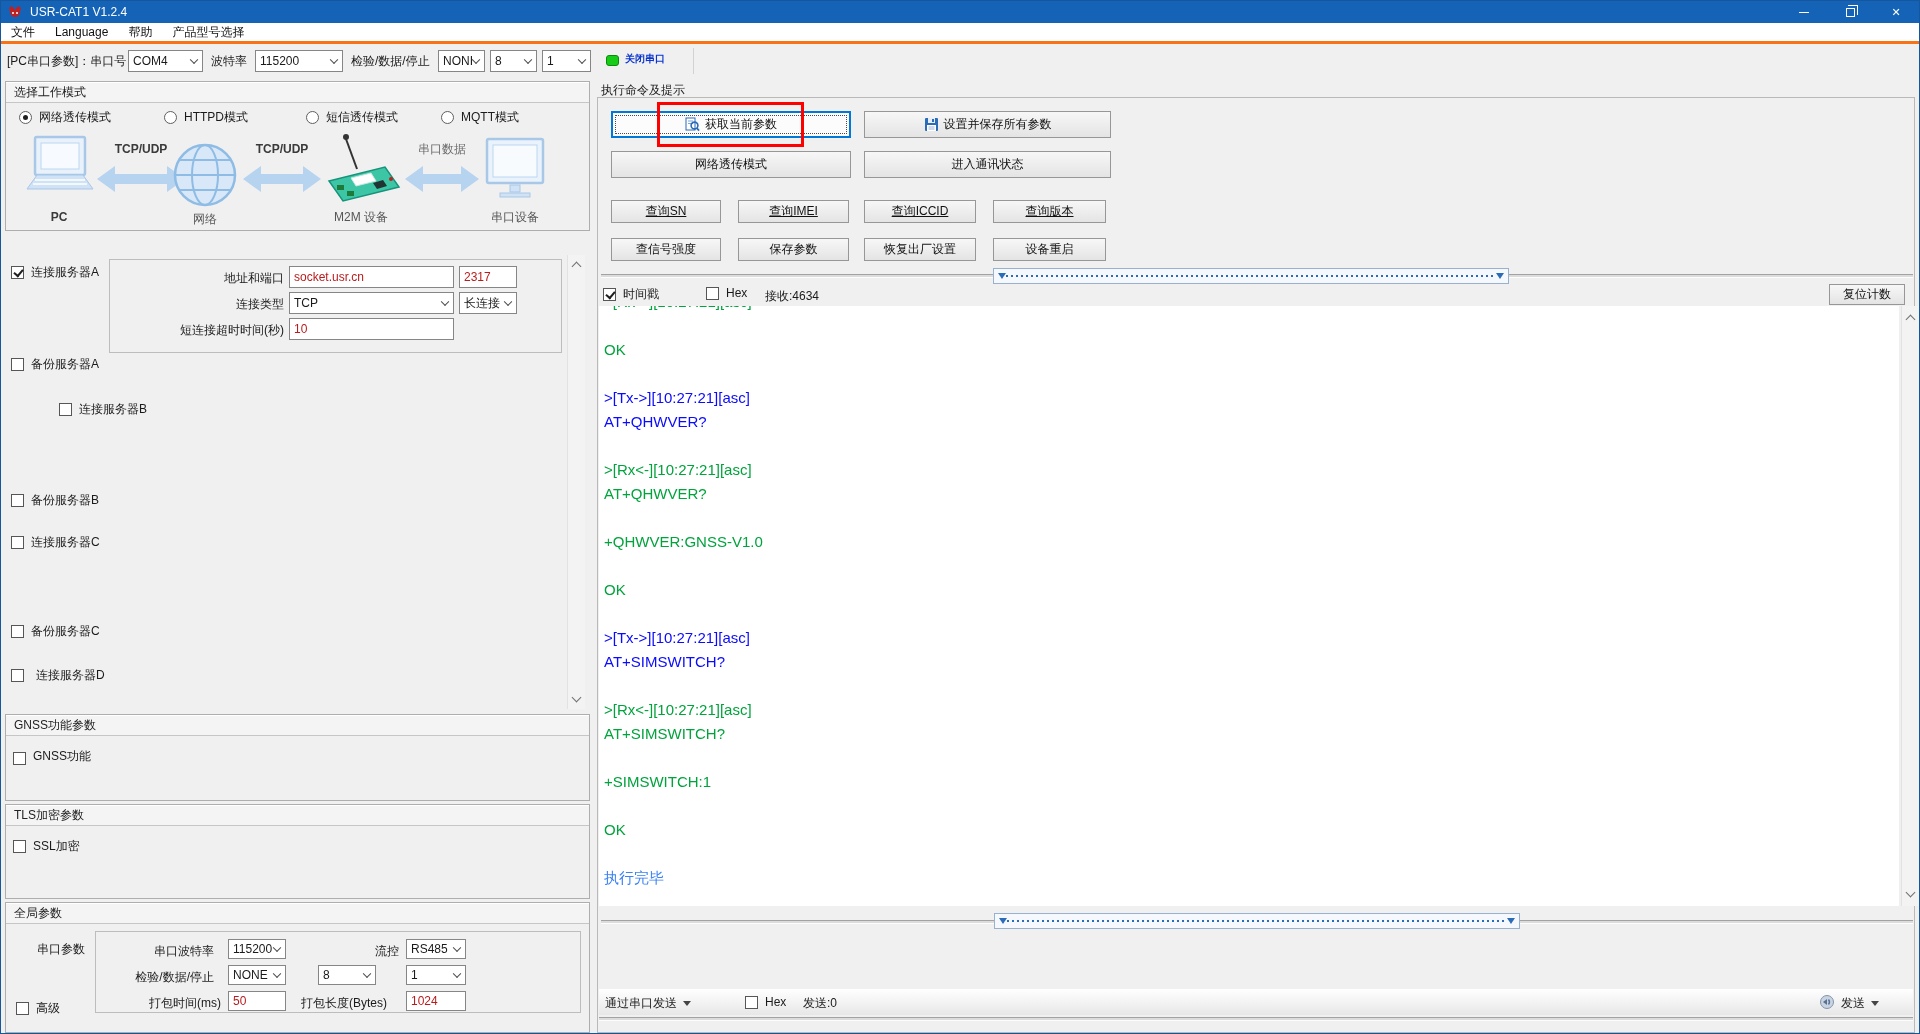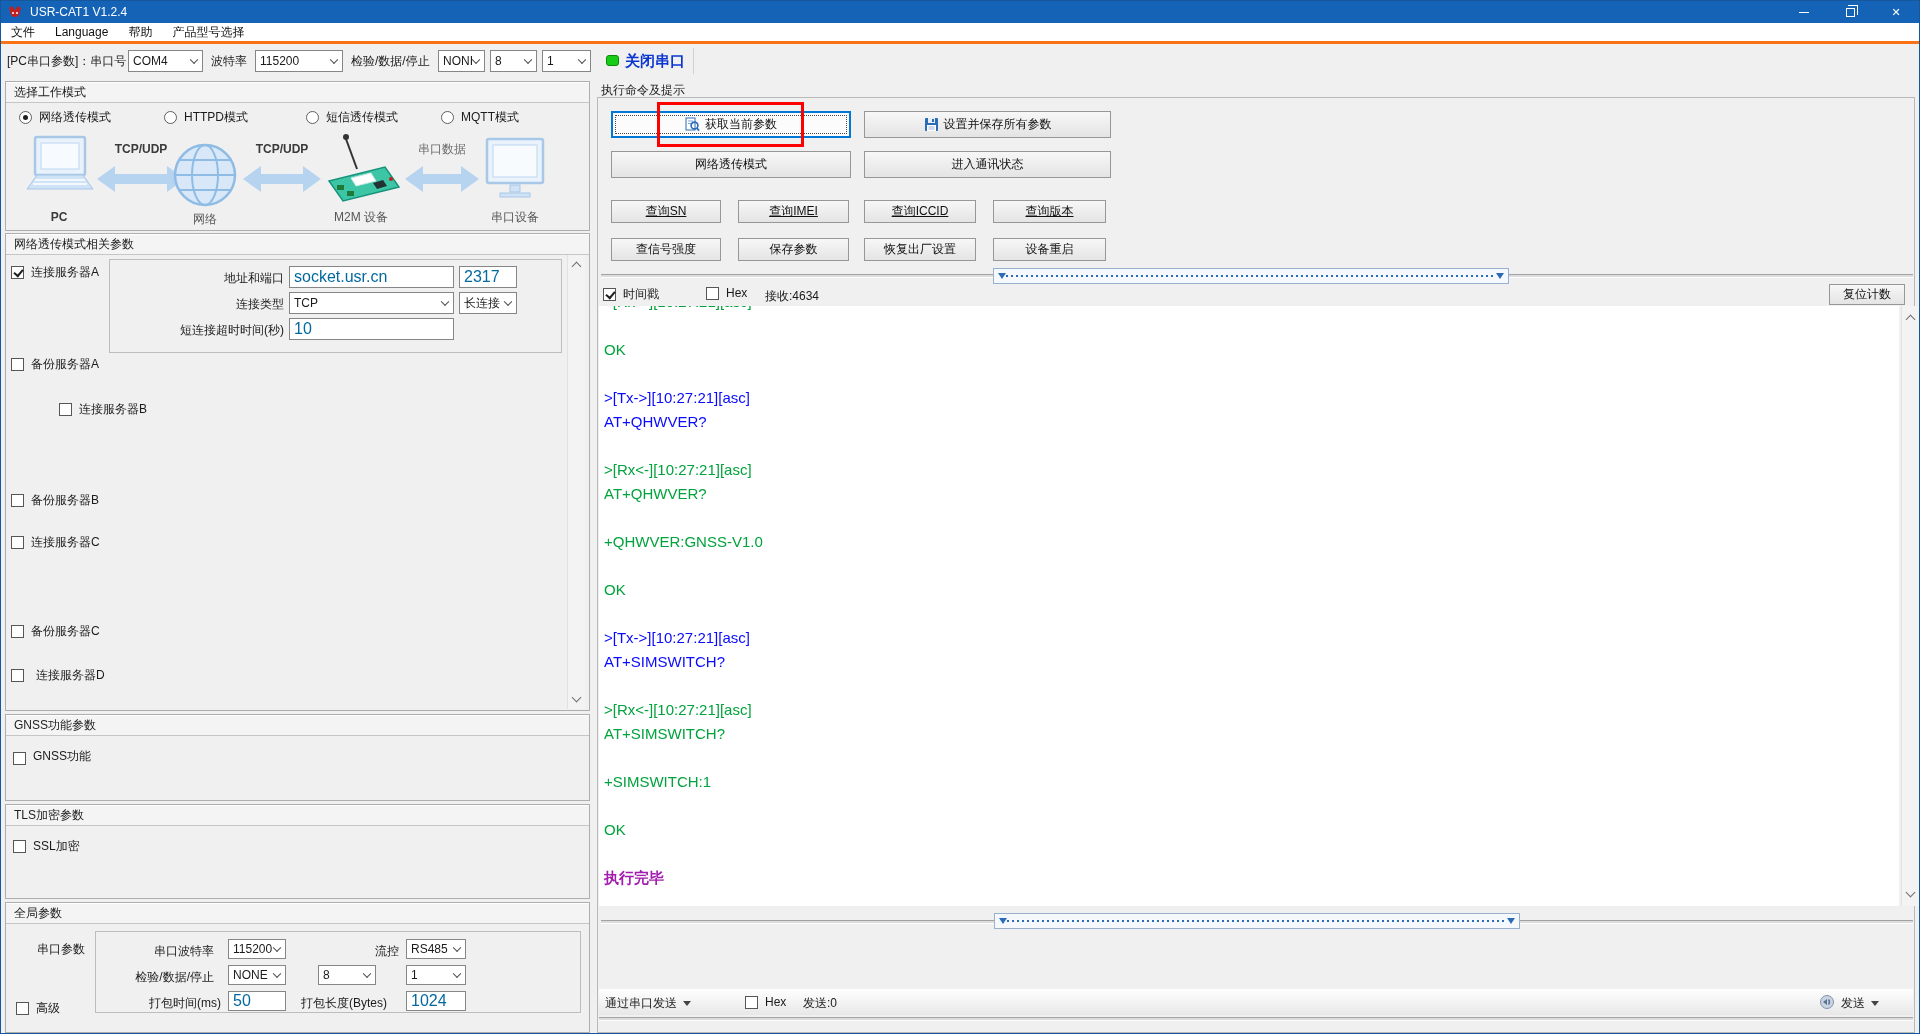--- a/index.html
+++ b/index.html
@@ -19,23 +19,23 @@
   .glyph-restore { width:9px; height:9px; border:1px solid #fff; position:relative; }
   .glyph-restore::before { content:''; position:absolute; left:1px; top:-4px; width:9px; height:9px; border-top:1px solid #fff; border-right:1px solid #fff; }
   
   .menubar { position:absolute; left:0; top:22px; width:100%; height:21px; background:#ffffff; display:flex; align-items:center; border-bottom:3px solid #f97316; }
   .menu-item { padding:0 10px; height:100%; display:flex; align-items:center; color:#111; }
   
   .toolbar { position:absolute; left:0; top:43px; width:100%; height:33px; }
   .tb-label { position:absolute; top:9px; white-space:nowrap; }
   .combo { position:absolute; background:#fff; border:1px solid #868686; height:22px; display:flex; align-items:center; padding:0 16px 0 4px; overflow:hidden; white-space:nowrap; }
   .chev { position:absolute; right:5px; top:50%; width:6px; height:6px; border-right:1.5px solid #4e4e4e; border-bottom:1.5px solid #4e4e4e; transform:translateY(-70%) rotate(45deg); }
-  .tfield { position:absolute; background:#fff; border:1px solid #868686; padding:0 4px; font-family:inherit; font-size:16px; color:#0369a1; }
+  .tfield { position:absolute; background:#fff; border:1px solid #868686; padding:0 4px; font-family:inherit; font-size:12px; color:#b91c1c; }
   .led { position:absolute; width:13px; height:11px; border-radius:3px; background:var(--indicator_green); border:1px solid #0b8a0b; }
-  .close-serial { position:absolute; font-weight:bold; color:var(--close_serial_text); font-size:15px; }
+  .close-serial { position:absolute; font-weight:bold; color:var(--close_serial_text); font-size:10px; }
   .tb-sep { position:absolute; width:1px; background:#d2d2d2; }
   
   .groupbox { position:absolute; border:1px solid #aeaeae; background:#f0f0f0; }
   .band { position:absolute; left:0; right:0; top:0; height:21px; background:#f4f4f4; border-bottom:1px solid #c6c6c6; box-shadow:inset 0 1px 0 #ffffff; display:flex; align-items:center; padding-left:8px; color:#222; }
   .cb { width:13px; height:13px; border:1px solid #565656; background:#fff; display:inline-block; position:relative; flex:none; }
   .cb.checked::after { content:''; position:absolute; left:2px; top:2px; width:7px; height:4px; border-left:2px solid #1f1f1f; border-bottom:2px solid #1f1f1f; transform:rotate(-50deg); }
   .cbrow { position:absolute; display:flex; align-items:center; gap:7px; white-space:nowrap; }
   .radio { width:13px; height:13px; border:1px solid #5f5f5f; border-radius:50%; background:#fff; position:relative; flex:none; }
   .radio.checked::after { content:''; position:absolute; left:3px; top:3px; width:5px; height:5px; border-radius:50%; background:#1f1f1f; }
   .rlabel { white-space:nowrap; }
@@ -54,21 +54,21 @@
   .sthumb .tri { position:absolute; top:4px; width:0; height:0; border-left:4px solid transparent; border-right:4px solid transparent; border-top:6px solid var(--slider_blue); }
   .vscroll { position:absolute; width:18px; background:#f3f3f3; border-left:1px solid #e2e2e2; }
   .varrow { position:absolute; left:5px; width:7px; height:7px; border-right:1.5px solid #707070; border-bottom:1.5px solid #707070; }
   .varrow.up { transform:rotate(-135deg); }
   .varrow.down { transform:rotate(45deg); }
   
   .log-area { position:absolute; left:598px; top:305px; width:1300px; height:600px; background:#ffffff; overflow:hidden; padding-left:5px; }
   .log-line { font-size:15px; line-height:24px; white-space:pre; min-height:24px; }
   .t-tx { color:var(--log_tx); }
   .t-rx { color:var(--log_rx); }
-  .t-info { color:#a21caf;font-weight:bold; }
+  .t-info { color:#3b82f6; }
   .log-line.clipped { height:8px; min-height:8px; overflow:hidden; }
   .log-line.clipped span { display:block; margin-top:-16px; }
   
   .sendbar { position:absolute; left:598px; top:988px; width:1314px; height:26px; background:linear-gradient(#ffffff,#e7e7e7); display:block; }
   .sb-item { position:absolute; top:6px; white-space:nowrap; }
   .dd-arrow { display:inline-block; width:0; height:0; border-left:4px solid transparent; border-right:4px solid transparent; border-top:5px solid #444; margin-left:6px; vertical-align:middle; }
   .right-group-title { position:absolute; left:600px; top:81px; color:#222; }
   .right-border { position:absolute; left:596px; top:96px; width:1318px; height:936px; border:1px solid #b9b9b9; }
   text { font-family:"Liberation Sans","DejaVu Sans",sans-serif; }
 </style>
@@ -197,23 +197,20 @@
 
     <text x="136" y="26" text-anchor="middle" font-size="12" font-weight="bold" fill="#3a3a3a">TCP/UDP</text>
     <text x="277" y="26" text-anchor="middle" font-size="12" font-weight="bold" fill="#3a3a3a">TCP/UDP</text>
     <text x="437" y="26" text-anchor="middle" font-size="12" fill="#6b6b6b">串口数据</text>
     <text x="54" y="94" text-anchor="middle" font-size="12" font-weight="bold" fill="#3a3a3a">PC</text>
     <text x="200" y="96" text-anchor="middle" font-size="12" fill="#555">网络</text>
     <text x="356" y="94" text-anchor="middle" font-size="12" fill="#555">M2M 设备</text>
     <text x="510" y="94" text-anchor="middle" font-size="12" fill="#555">串口设备</text>
   </svg>
 
-  <div class="groupbox" style="left:4px; top:232px; width:585px; height:478px;">
-    <div class="band">网络透传模式相关参数</div>
-  </div>
 
   <div class="cbrow" style="left:10px; top:263px;">
     <span class="cb checked"></span>
     <span>连接服务器A</span>
   </div>
 
   <div class="fieldbox" style="left:108px; top:258px; width:453px; height:94px;"></div>
   <div class="flabel" style="left:160px; top:269px; width:123px;">地址和端口</div>
   <input class="tfield" style="left: 288px; top: 265px; width: 165px; height: 22px;" value="socket.usr.cn">
   <input class="tfield" style="left: 458px; top: 265px; width: 58px; height: 22px;" value="2317">

